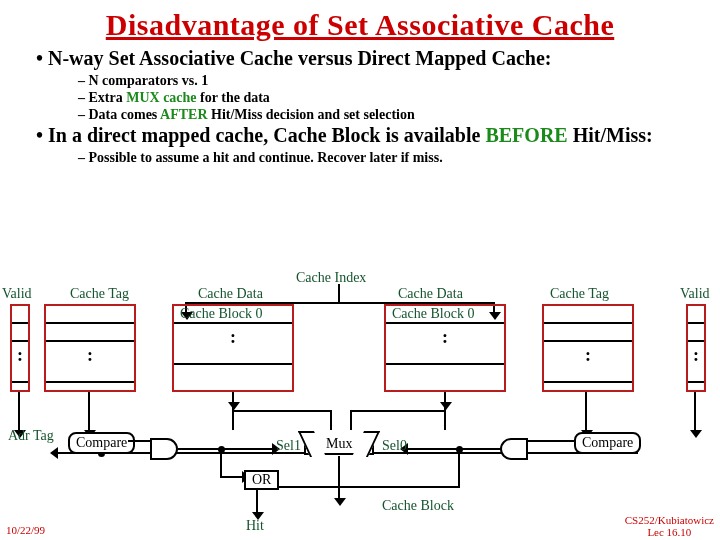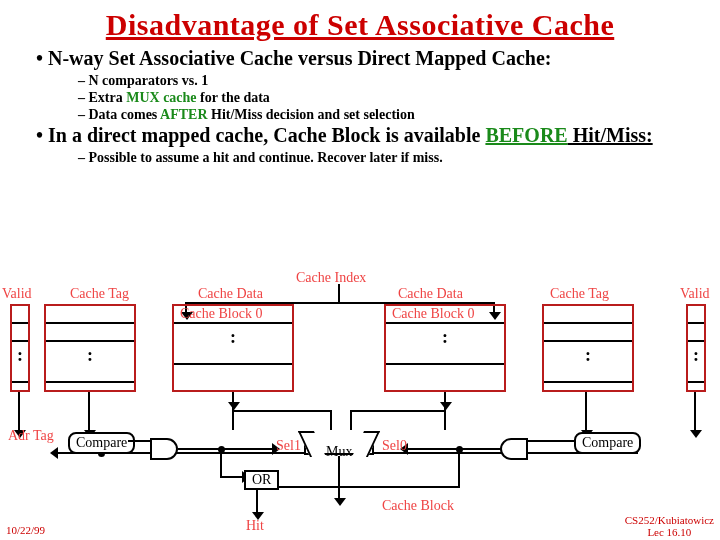--- a/index.html
+++ b/index.html
@@ -1,26 +1,26 @@
 <!DOCTYPE html>
 <html><head>
 <meta charset="utf-8">
 <style>
   *{box-sizing:border-box;margin:0;padding:0}
   body{width:720px;height:540px;background:#fff;font-family:"Comic Sans MS",cursive;position:relative;overflow:hidden}
   .title{color:#c00;font-size:30px;font-weight:bold;text-align:center;padding:8px 10px 0;text-decoration:underline;text-decoration-thickness:3px;letter-spacing:.5px}
   .content{padding:4px 14px 0}
   .b1{font-size:20px;font-weight:bold;color:#000;line-height:1.25;margin-left:38px;text-indent:-16px;margin-bottom:2px}
   .b1::before{content:"• ";font-weight:bold}
-  .u{text-decoration:underline}
+  .u{}
   .sub{font-size:14px;font-weight:bold;margin-left:74px;text-indent:-10px;line-height:1.2}
   .sub::before{content:"– "}
   .green{color:#1a8a1a}
   .diag{position:absolute;top:280px;left:0;width:720px;height:260px}
-  .lbl{position:absolute;font-family:"Times New Roman",serif;font-size:14px;color:#ef4444}
+  .lbl{position:absolute;font-family:"Times New Roman",serif;font-size:14px;color:#14532d}
   .col{position:absolute;border:2px solid #b91c1c}
   .col .row{border-bottom:2px solid #000}
   .dots{font-family:"Times New Roman",serif;font-weight:bold;font-size:18px;text-align:center}
   .vcol{width:20px}
   .tagcol{width:92px}
   .datacol{width:122px}
   .compare{position:absolute;border:2px solid #000;border-radius:8px;background:#fff;padding:1px 6px;font-family:"Times New Roman",serif;font-size:14px}
   .mux{position:absolute;font-family:"Times New Roman",serif;font-size:14px}
   .mux-shape{position:absolute;width:70px;height:22px;border:2px solid #000;border-top:none;background:#fff}
   .mux-shape::before,.mux-shape::after{content:"";position:absolute;top:-2px;width:14px;height:24px;border-top:2px solid #000;background:#fff}
@@ -138,21 +138,21 @@
   <div class="line" style="left:178px;top:168px;width:94px;height:2px"></div>
   <div class="line" style="left:408px;top:168px;width:94px;height:2px"></div>
   <div class="arrow" style="left:272px;top:163px;border-top:6px solid transparent;border-bottom:6px solid transparent;border-left:8px solid #000"></div>
   <div class="arrow" style="left:400px;top:163px;border-top:6px solid transparent;border-bottom:6px solid transparent;border-right:8px solid #000"></div>
   <div class="lbl" style="left:276px;top:158px">Sel1</div>
   <div class="lbl" style="left:306px;top:150px;font-size:12px">1</div>
   <div class="lbl" style="left:370px;top:150px;font-size:12px">0</div>
   <div class="lbl" style="left:382px;top:158px">Sel0</div>
 
   <div class="mux-shape" style="left:304px;top:153px"></div>
-  <div class="mux" style="left:326px;top:164px">Mux</div>
+  <div class="mux" style="left:326px;top:156px">Mux</div>
 
   <div class="dotnode" style="left:218px;top:166px"></div>
   <div class="dotnode" style="left:456px;top:166px"></div>
   <div class="line" style="left:220px;top:168px;width:2px;height:28px"></div>
   <div class="line" style="left:220px;top:196px;width:26px;height:2px"></div>
   <div class="line" style="left:458px;top:168px;width:2px;height:40px"></div>
   <div class="line" style="left:268px;top:206px;width:190px;height:2px"></div>
   <div class="arrow" style="left:242px;top:191px;border-top:6px solid transparent;border-bottom:6px solid transparent;border-left:8px solid #000"></div>
   <div class="or" style="left:244px;top:190px">OR</div>
   <div class="line" style="left:256px;top:210px;width:2px;height:22px"></div>

